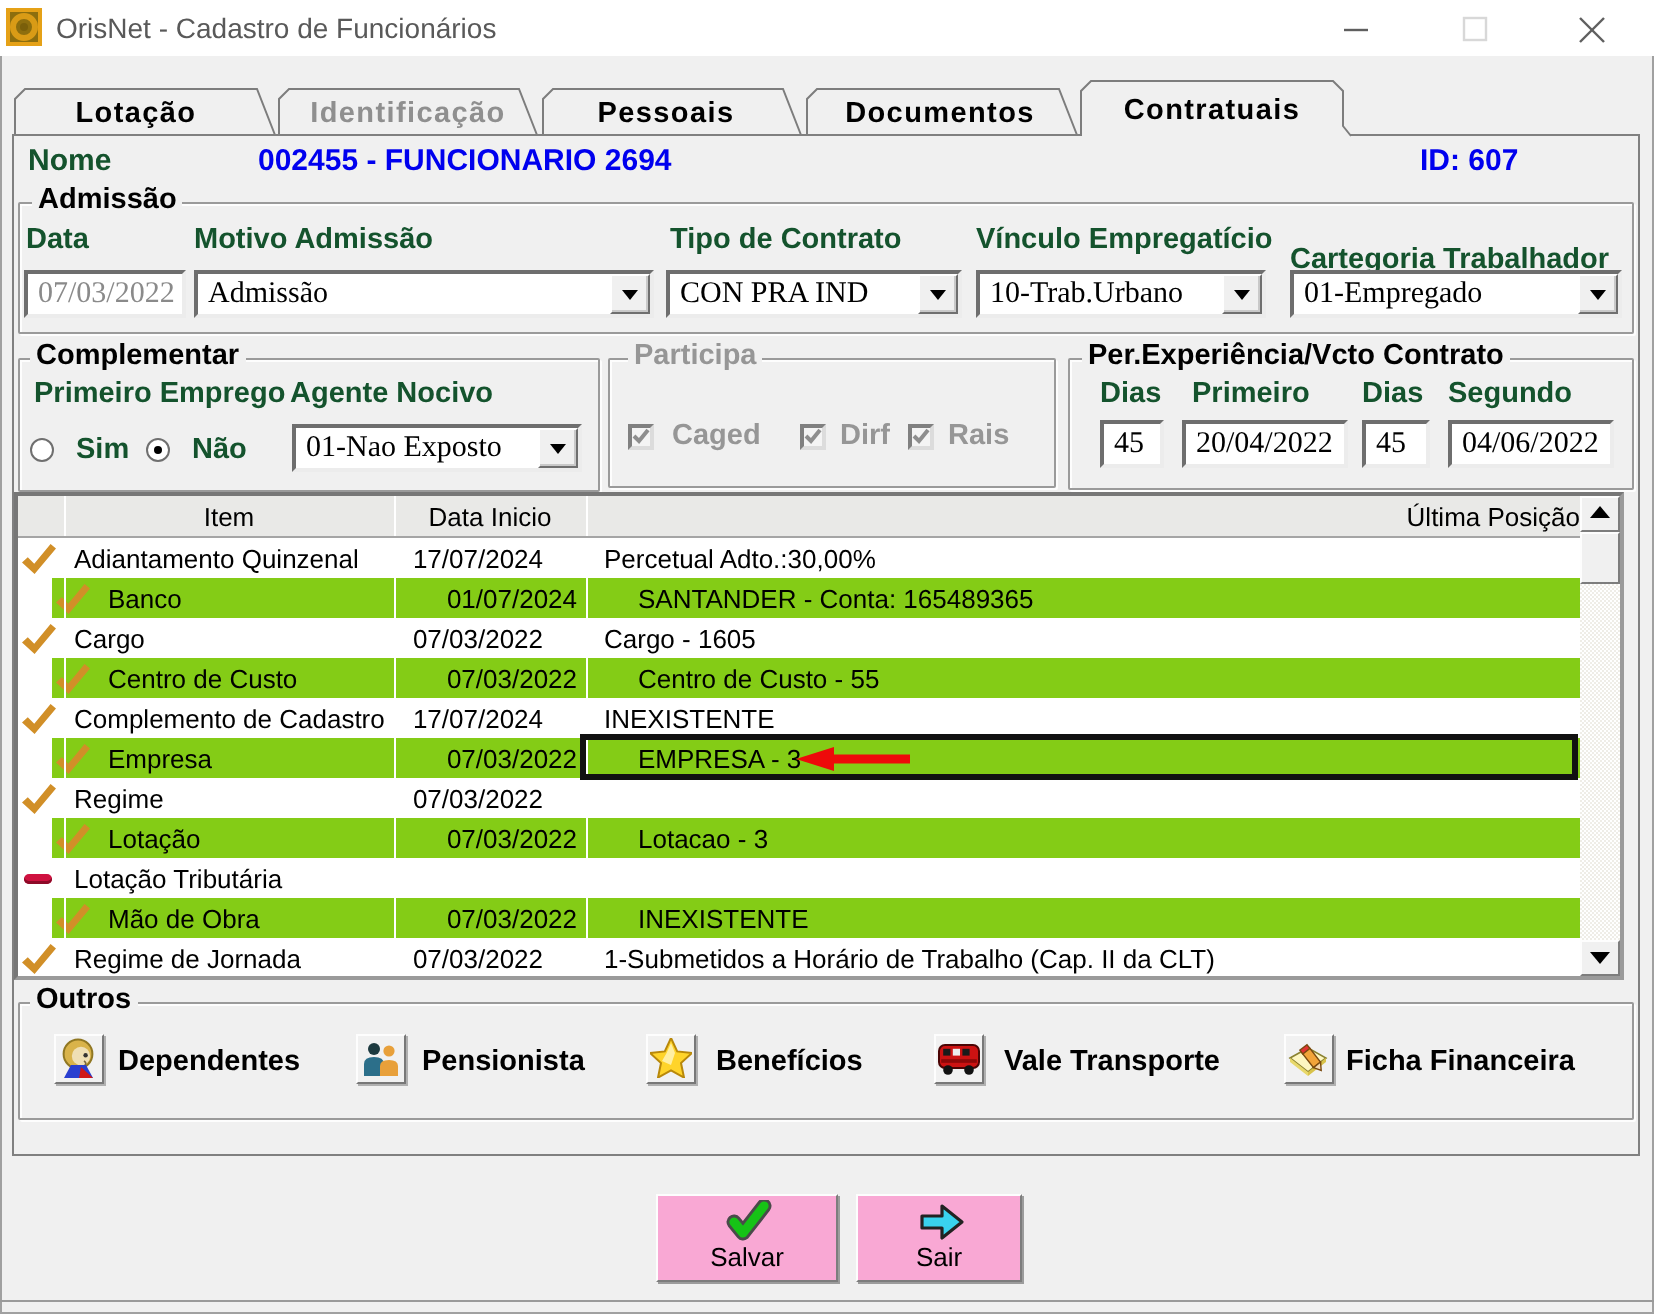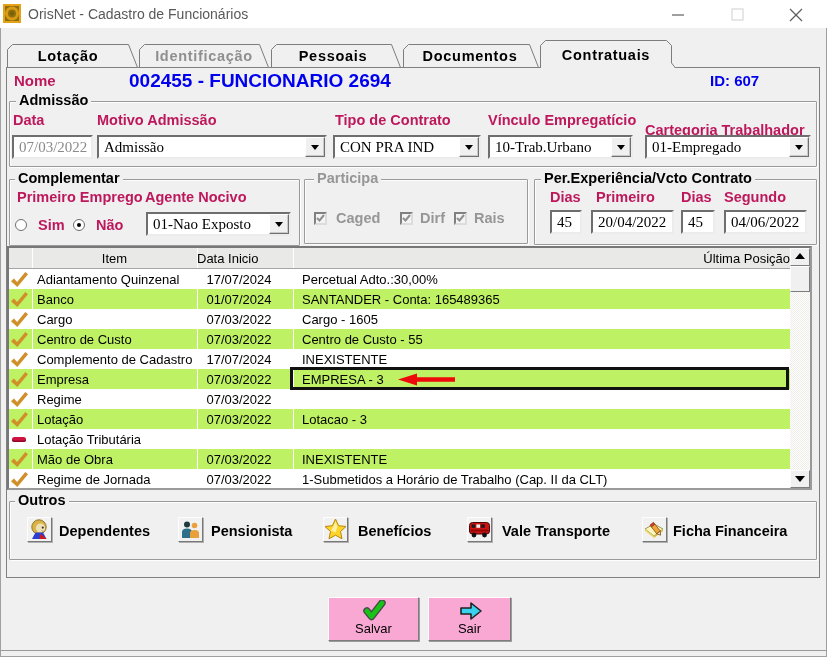--- a/index.html
+++ b/index.html
@@ -1,18 +1,18 @@
 <!DOCTYPE html>
 <html><head><meta charset="utf-8">
 <style>
   html,body{margin:0;padding:0;}
   body{width:827px;height:657px;position:relative;background:#f0f0f0;
        font-family:"Liberation Sans",sans-serif;overflow:hidden;}
   .abs{position:absolute;}
-  .lbl{position:absolute;font:bold 14.5px/17px "Liberation Sans",sans-serif;color:#be185d;white-space:nowrap;}
+  .lbl{position:absolute;font:bold 14.5px/17px "Liberation Sans",sans-serif;color:#14532d;white-space:nowrap;}
   .blue{color:#0000ee;}
   
   #titlebar{position:absolute;left:0;top:0;width:827px;height:28px;background:#fff;}
   #titletxt{position:absolute;left:28px;top:6px;font:14px "Liberation Sans",sans-serif;color:#595959;}
   
   #panel{position:absolute;left:6px;top:67px;width:814px;height:511px;
          border:1px solid #808080;background:#f0f0f0;box-sizing:border-box;}
   
   .group{position:absolute;border:1px solid #9a9a9a;border-radius:1px;
          box-shadow:1px 1px 0 #fdfdfd, inset 1px 1px 0 #fdfdfd;box-sizing:border-box;}
@@ -31,21 +31,21 @@
         box-shadow:inset -1px -1px 0 #c9c9c9;}
   .tri{position:absolute;left:50%;top:50%;margin:-2px 0 0 -4px;width:0;height:0;
        border-left:4px solid transparent;border-right:4px solid transparent;border-top:5px solid #000;}
   
   #grid{position:absolute;left:7px;top:246px;width:805px;height:244px;background:#fff;
         border:2px solid;border-color:#777 #9a9a9a #9a9a9a #777;box-sizing:border-box;}
   .grow{position:absolute;left:0;width:781px;height:20px;font:13px "Liberation Sans",sans-serif;color:#000;}
   .grow .c1{position:absolute;left:28px;top:3px;}
   .grow .c2{position:absolute;left:184px;width:92px;top:3px;text-align:center;}
   .grow .c3{position:absolute;left:293px;top:3px;}
-  .stripe{background:#bef264;}
+  .stripe{background:#84cc16;margin-left:17px;}
   .vline{position:absolute;top:0;bottom:0;width:1px;background:#fff;}
   
   .sbtn{position:absolute;left:0;width:20px;height:18px;background:#f0f0f0;
         border:1px solid;border-color:#fdfdfd #7d7d7d #7d7d7d #fdfdfd;box-sizing:border-box;}
   
   .icobtn{position:absolute;top:16px;width:25px;height:25px;background:#f1f1f1;
         border:1px solid;border-color:#fdfdfd #787878 #787878 #fdfdfd;
         box-shadow:1px 1px 0 #b0b0b0;box-sizing:border-box;}
   .obl{position:absolute;font:bold 14.5px/17px "Liberation Sans",sans-serif;white-space:nowrap;}
   
@@ -105,21 +105,21 @@
 
 <div id="panel"></div>
 
 <svg class="abs" style="left:0;top:40px;z-index:5" width="827" height="29" viewBox="0 0 827 29">
   <path d="M540.5 28 L540.5 5.5 L545.5 0.5 L666.5 0.5 L671.5 5.5 L671.5 23 L675.5 28" fill="#f0f0f0" stroke="#7d7d7d" stroke-width="1"></path>
   <rect x="541.5" y="26.5" width="132" height="2.5" fill="#f0f0f0"></rect>
   <text x="606" y="19.5" font-family="Liberation Sans" font-size="14.5" font-weight="bold" letter-spacing="0.7" text-anchor="middle">Contratuais</text>
 </svg>
 
 <div class="lbl" style="left:14px;top:72px;font-size:15px;">Nome</div>
-<div class="lbl blue" style="left:129px;top:72px;font-size:19px;">002455 - FUNCIONARIO 2694</div>
+<div class="lbl blue" style="left:129px;top:72px;font-size:15px;">002455 - FUNCIONARIO 2694</div>
 <div class="lbl blue" style="left:710px;top:72px;font-size:15px;">ID: 607</div>
 
 <div class="group" style="left:9px;top:101px;width:808px;height:66px;"></div>
 <div class="gtitle" style="left:16px;top:92px;">Admissão</div>
 <div class="lbl" style="left:13px;top:112px;">Data</div>
 <div class="lbl" style="left:97px;top:112px;">Motivo Admissão</div>
 <div class="lbl" style="left:335px;top:112px;">Tipo de Contrato</div>
 <div class="lbl" style="left:488px;top:112px;">Vínculo Empregatício</div>
 <div class="lbl" style="left:645px;top:112px;margin-top:10px;">Cartegoria Trabalhador</div>
 <div class="edit" style="left:12px;top:135px;width:81px;color:#8a8a8a;">07/03/2022</div>
@@ -195,21 +195,21 @@
 <div class="edit" style="left:681px;top:210px;width:34px;">45</div>
 <div class="edit" style="left:724px;top:210px;width:83px;">04/06/2022</div>
 
 <div id="grid">
 
   <div class="abs" style="left:0;top:0;width:781px;height:21px;background:#e9e9e7;border-bottom:1px solid #a5a5a5;box-sizing:border-box;font:13px 'Liberation Sans',sans-serif;">
     <div class="abs" style="left:23px;top:0;width:1px;height:20px;background:#fff;"></div>
     <div class="abs" style="left:188px;top:0;width:1px;height:20px;background:#fff;"></div>
     <div class="abs" style="left:284px;top:0;width:1px;height:20px;background:#fff;"></div>
     <div class="abs" style="left:23px;width:165px;top:3px;text-align:center;">Item</div>
-    <div class="abs" style="left:188px;width:96px;top:3px;text-align:left;">Data Inicio</div>
+    <div class="abs" style="left:188px;width:96px;top:3px;text-align:center;">Data Inicio</div>
     <div class="abs" style="left:284px;width:497px;top:3px;text-align:right;">Última Posição</div>
   </div>
 
   <div class="grow" style="top:21px;">
       <i class="ck"></i>
       <span class="c1">Adiantamento Quinzenal</span>
       <span class="c2">17/07/2024</span>
       <span class="c3">Percetual Adto.:30,00%</span>
     </div>
   <div class="grow stripe" style="top:41px;">

